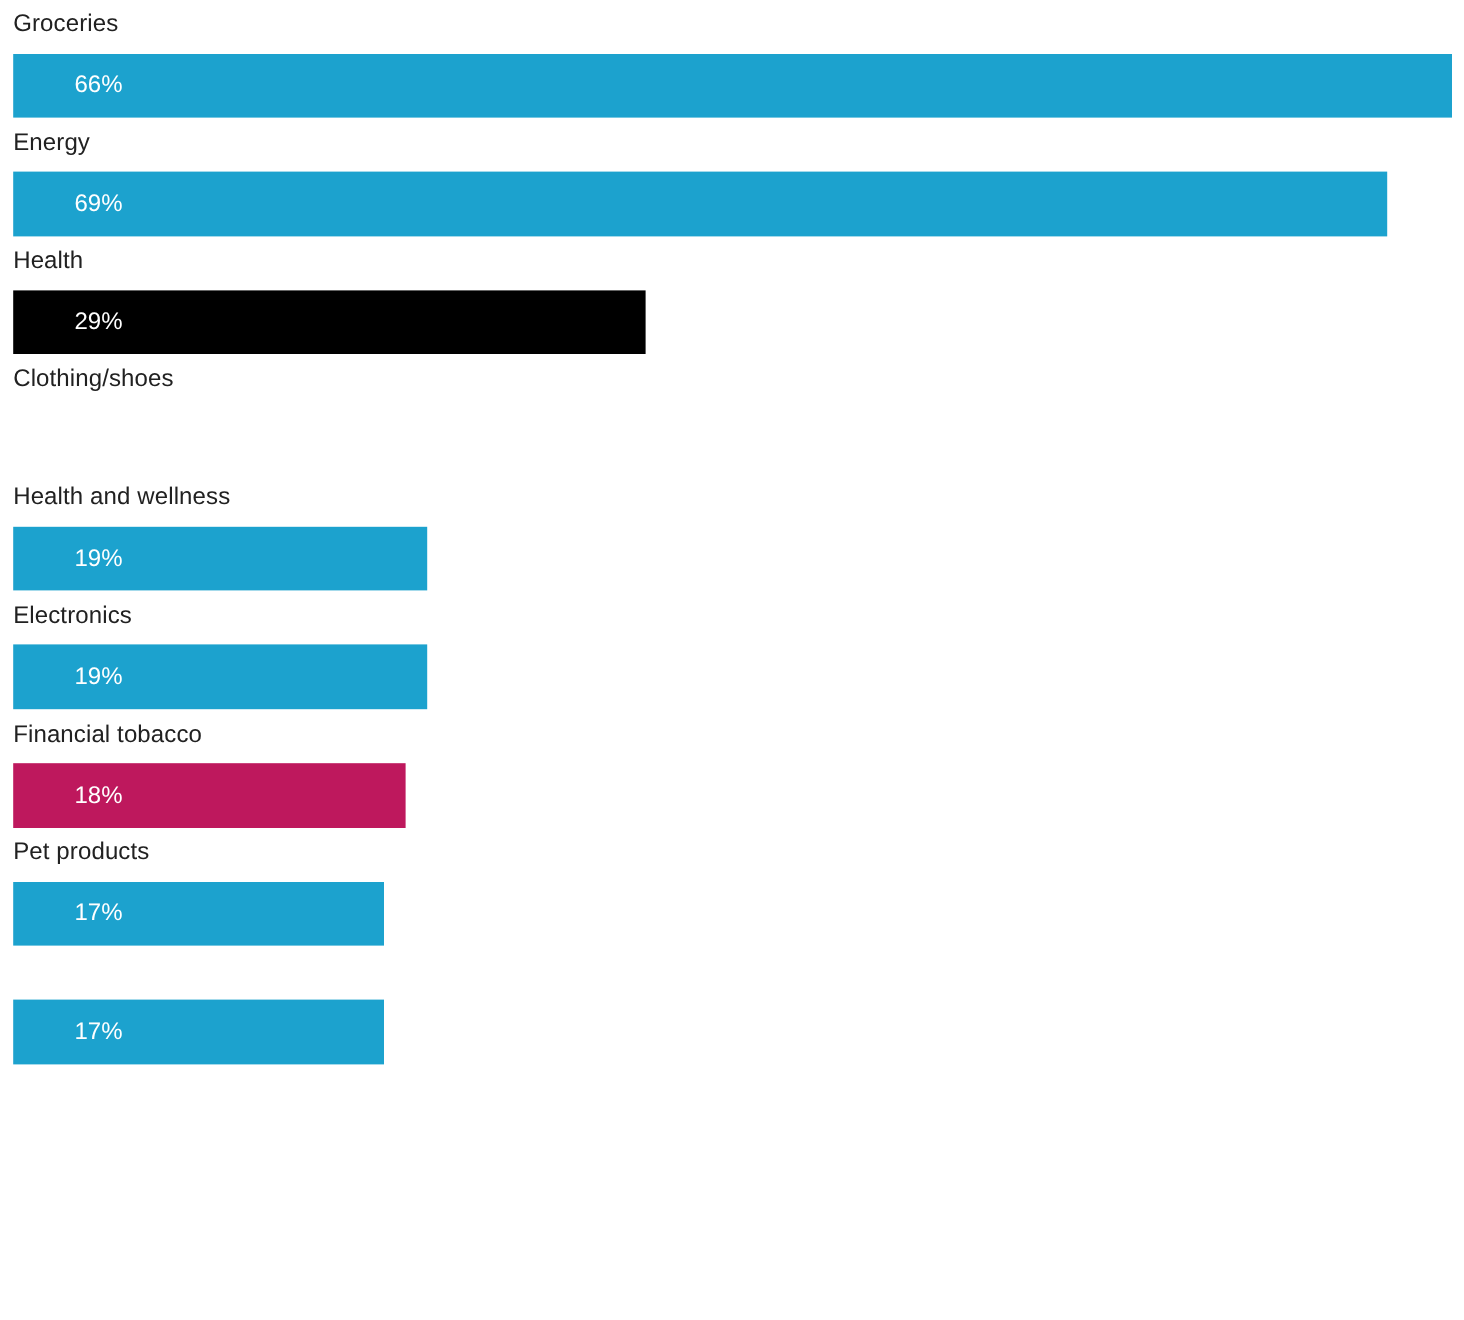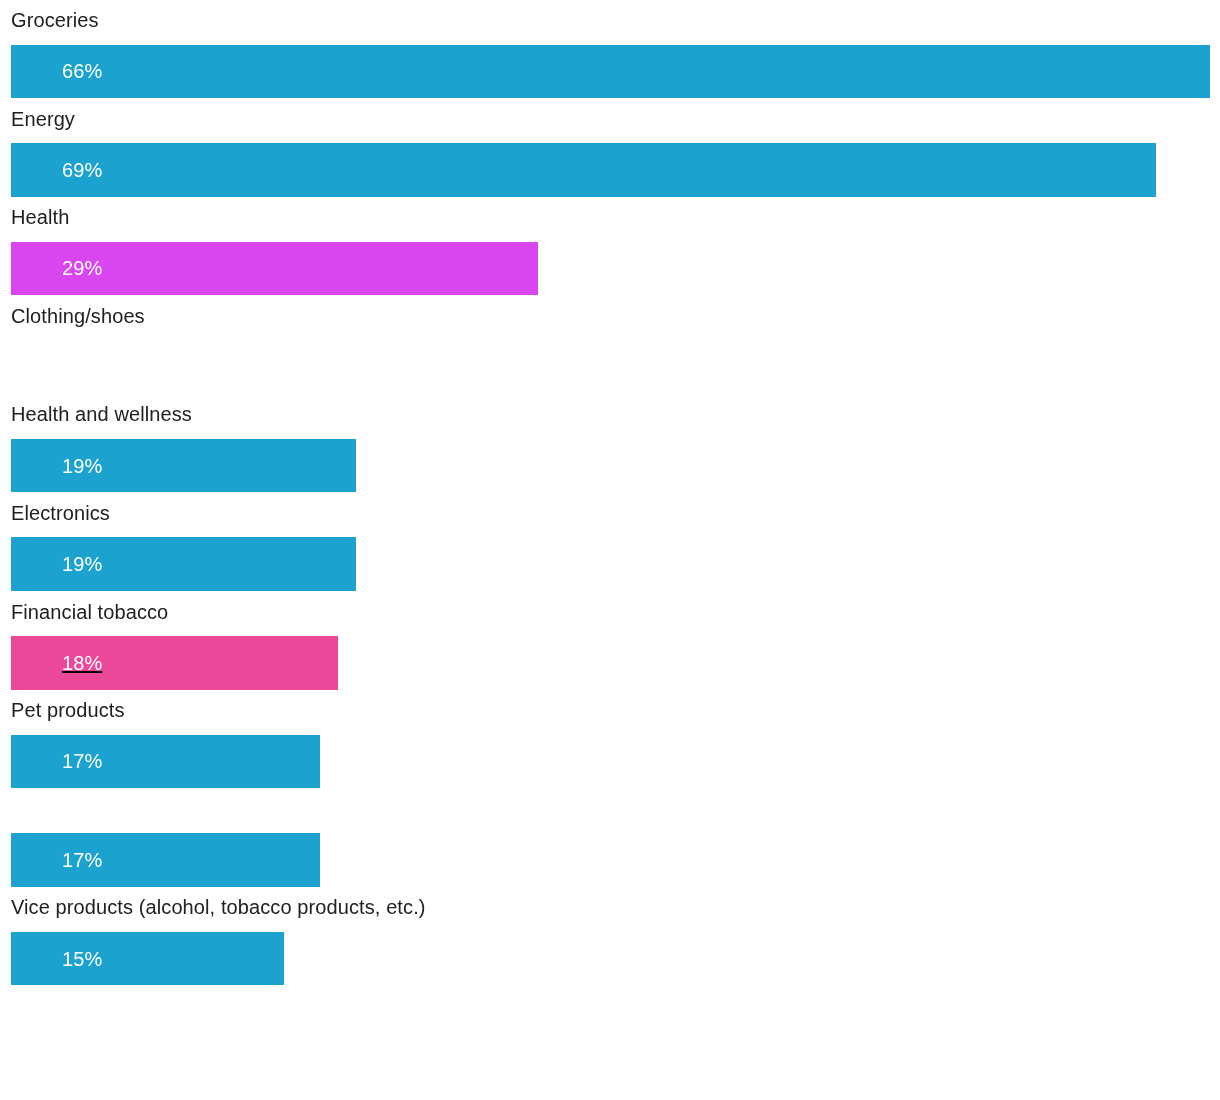--- a/index.html
+++ b/index.html
@@ -97,21 +97,21 @@
         <div class="row-label">Energy</div>
         <div class="bar-track">
           <div class="bar" style="width: 1144.71px; background: rgb(28, 162, 206);">
             <span class="bar-value">69%</span>
           </div>
         </div>
       </div>
       <div class="chart-row">
         <div class="row-label">Health</div>
         <div class="bar-track">
-          <div class="bar" style="width: 526.93px; background: #d946ef;">
+          <div class="bar" style="width: 526.93px; background: #000000;">
             <span class="bar-value">29%</span>
           </div>
         </div>
       </div>
       <div class="chart-row">
         <div class="row-label">Clothing/shoes</div>
       </div>
       <div class="chart-row">
         <div class="row-label">Health and wellness</div>
         <div class="bar-track">
@@ -124,42 +124,34 @@
         <div class="row-label">Electronics</div>
         <div class="bar-track">
           <div class="bar" style="width: 345.23px; background: rgb(28, 162, 206);">
             <span class="bar-value">19%</span>
           </div>
         </div>
       </div>
       <div class="chart-row">
         <div class="row-label">Financial tobacco</div>
         <div class="bar-track">
-          <div class="bar" style="width: 327.06px; background: #ec4899; text-decoration: underline;">
+          <div class="bar" style="width: 327.06px; background: #be185d;">
             <span class="bar-value">18%</span>
           </div>
         </div>
       </div>
       <div class="chart-row">
         <div class="row-label">Pet products</div>
         <div class="bar-track">
           <div class="bar" style="width: 308.89px; background: rgb(28, 162, 206);">
             <span class="bar-value">17%</span>
           </div>
         </div>
       </div>
       <div class="chart-row">
         <div class="bar-track">
           <div class="bar" style="width: 308.89px; background: rgb(28, 162, 206);">
             <span class="bar-value">17%</span>
           </div>
         </div>
       </div>
-      <div class="chart-row">
-        <div class="row-label">Vice products (alcohol, tobacco products, etc.)</div>
-        <div class="bar-track">
-          <div class="bar" style="width: 272.55px; background: rgb(28, 162, 206);">
-            <span class="bar-value">15%</span>
-          </div>
-        </div>
-      </div>
     </div>
 </div>
 
 </body></html>

